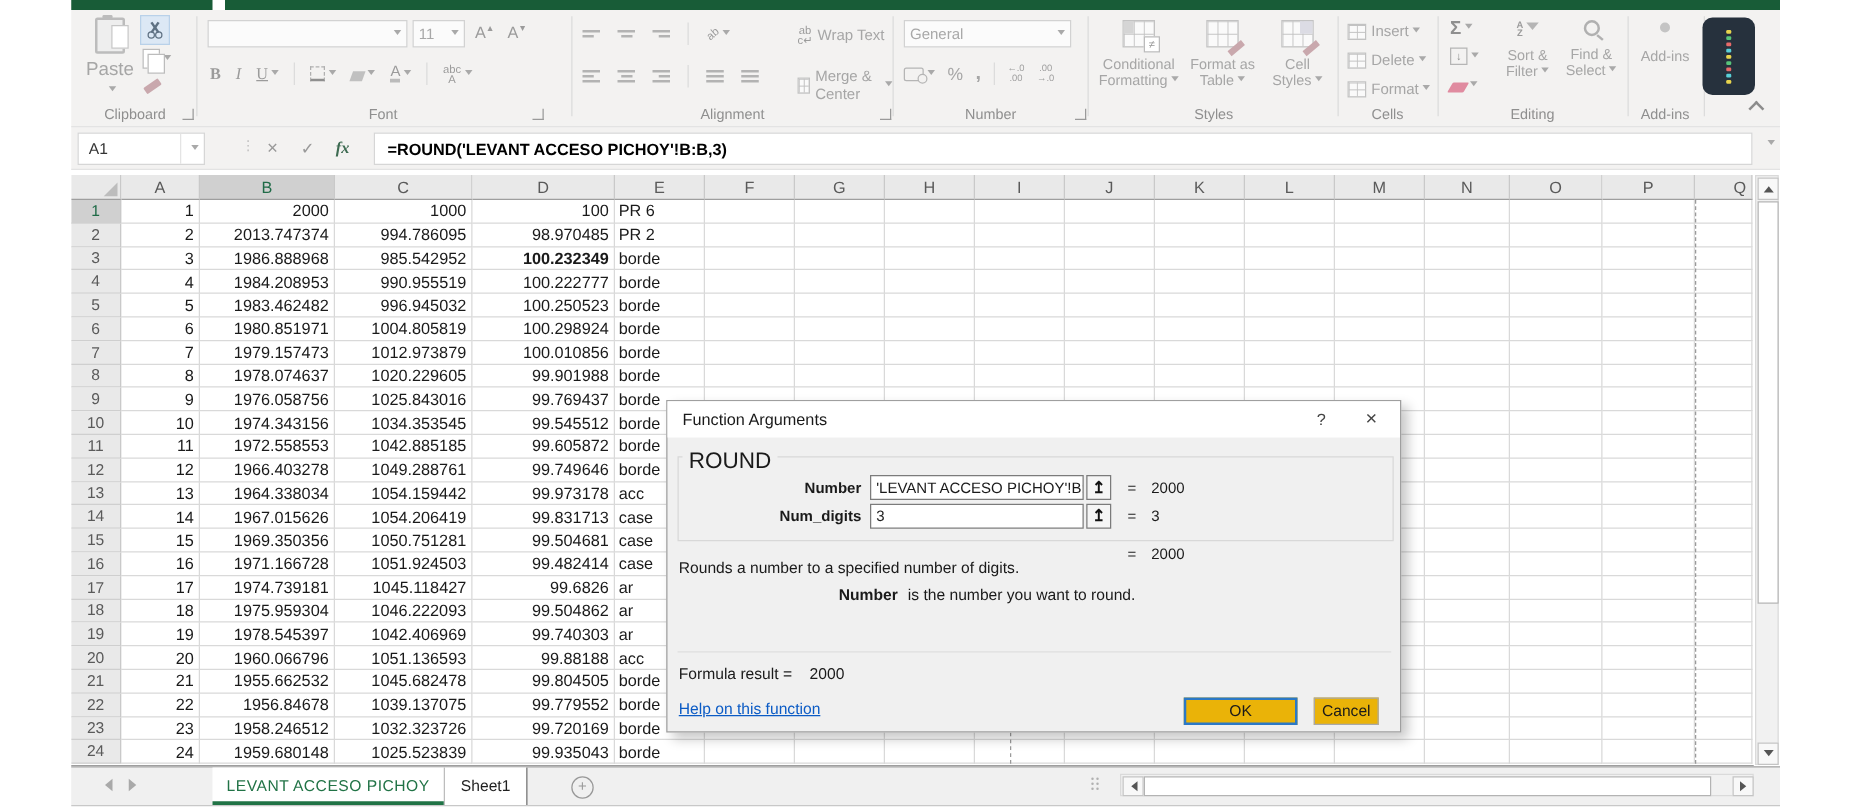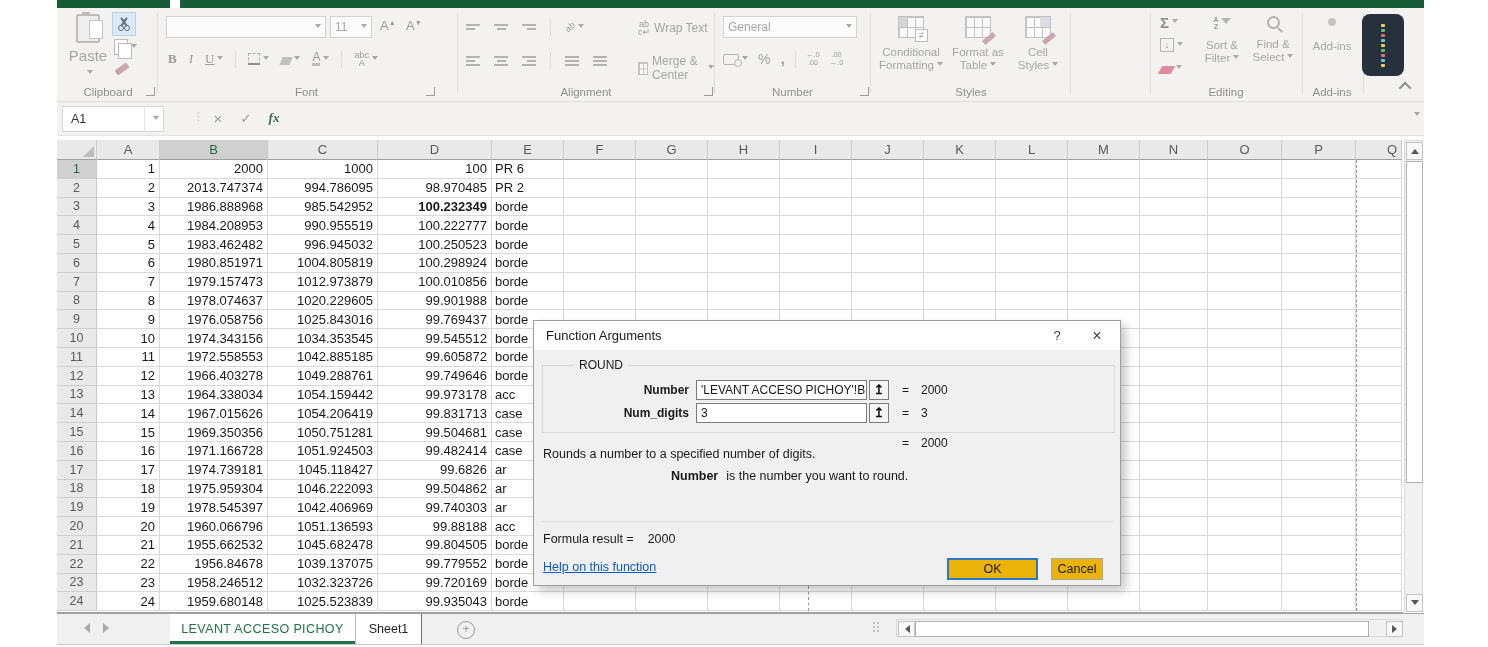--- a/index.html
+++ b/index.html
@@ -131,21 +131,21 @@
   #statusbar{position:absolute;left:57px;top:644px;width:1367px;height:3px;background:#fff;border-top:1px solid #c8c8c8;}
   
   #dlg{position:absolute;left:533px;top:320px;width:588px;height:266px;background:#f0f0f0;border:1px solid #9f9f9f;
        box-shadow:5px 5px 9px rgba(0,0,0,.22);z-index:100;font-size:12.5px;color:#1a1a1a;box-sizing:border-box;}
   #dlg-title{position:absolute;left:0;top:0;right:0;height:29px;background:#fff;display:flex;align-items:center;}
   #dlg-title .t{padding-left:12px;font-size:13px;}
   .dlg-sys{position:absolute;top:0;width:30px;height:29px;display:flex;align-items:center;justify-content:center;color:#444;}
   #dlg-help{right:48px;font-size:13px;}
   #dlg-close{right:8px;font-size:16px;}
   #dlg-group{position:absolute;left:8px;top:44px;width:571px;height:66px;border:1px solid #d8d8d8;}
-  #dlg-fn{position:absolute;left:12px;top:37px;background:#f0f0f0;padding:0 5px;font-size:12px;margin-left:28px;}
+  #dlg-fn{position:absolute;left:12px;top:37px;background:#f0f0f0;padding:0 5px;font-size:18px;}
   .frow{position:absolute;left:0;width:588px;height:20px;}
   .flabel{position:absolute;left:0;width:155px;text-align:right;font-weight:bold;font-size:12px;top:3px;}
   .ffield{position:absolute;left:162px;top:0;width:171px;height:20px;background:#fff;border:1px solid #7b7b7b;
           display:flex;align-items:center;padding-left:4px;box-sizing:border-box;font-size:12px;overflow:hidden;white-space:nowrap;}
   .caret{display:inline-block;width:1px;height:13px;background:#000;margin-left:0px;}
   .fcollapse{position:absolute;left:335px;top:0;width:20px;height:20px;background:#f5f5f5;border:1px solid #7b7b7b;
              box-sizing:border-box;text-align:center;line-height:18px;font-size:13px;font-weight:bold;color:#111;}
   .fres{position:absolute;left:368px;top:3px;font-size:12px;}
   .fres b{font-weight:normal;margin-right:12px;}
   #dlg-sep{position:absolute;left:8px;top:200px;width:571px;height:1px;background:#dedede;}
@@ -343,20 +343,38 @@
         <div class="minigrid" style="margin:0 auto;">
             <span class="shade2"></span>
             <span class="brush"></span>
           </div>
         <div class="dim" style="font-size:11.5px;margin-top:8px;line-height:13px;"><span>Cell Styles</span><span class="car"></span></div>
       </div>
       <div class="grplabel">Styles</div>
     </div>
     <div class="vsep" style="left:1013px;"></div>
 
+    <div class="grp" style="left:1015px;width:76px;">
+      <div class="abs rbtn" style="left:6px;top:10px;">
+        <span class="smgrid" style="margin-right:4px;"></span>
+        <span>Insert</span>
+          <span class="car"></span>
+      </div>
+      <div class="abs rbtn" style="left:6px;top:33px;">
+        <span class="smgrid" style="margin-right:4px;"></span>
+        <span>Delete</span>
+          <span class="car"></span>
+      </div>
+      <div class="abs rbtn" style="left:6px;top:56px;">
+        <span class="smgrid" style="margin-right:4px;"></span>
+        <span>Format</span>
+          <span class="car"></span>
+      </div>
+      <div class="grplabel">Cells</div>
+    </div>
     <div class="vsep" style="left:1093px;"></div>
 
     <div class="grp" style="left:1095px;width:148px;">
       <div class="abs" style="left:8px;top:6px;display:flex;align-items:center;">
         <span class="sigma">Σ</span>
           <span class="car"></span>
       </div>
       <div class="abs" style="left:8px;top:30px;display:flex;align-items:center;">
         <span class="fillbx">↓</span>
           <span class="car"></span>
@@ -417,20 +435,23 @@
       <span class="t">A1</span>
       <span class="dd">
           <span class="car"></span>
         </span>
     </div>
     <div class="abs" style="left:136px;top:8px;color:#c0c0c0;font-size:11px;">⋮</div>
     <div class="fbtns">
       <span class="fbtn" style="font-size:15px;">×</span>
       <span class="fbtn">✓</span>
       <span class="fbtn fx">fx</span>
+    </div>
+    <div id="ftext">
+      <span>=ROUND('LEVANT ACCESO PICHOY'!B:B,3)</span>
     </div>
     <span class="car expand"></span>
   </div>
 
   <div id="grid">
     <div class="hrow" id="headerrow">
         <div class="corner" style="width: 40px;"></div>
         <div class="hcell" style="width: 63px;">A</div>
         <div class="hcell sel" style="width: 108px;">B</div>
         <div class="hcell" style="width: 110px;">C</div>

